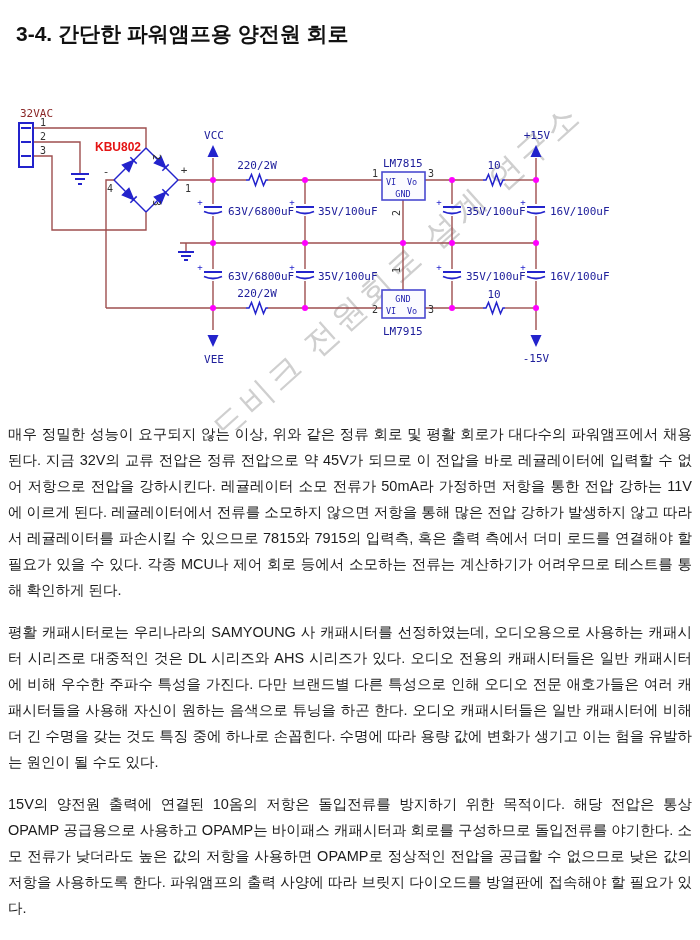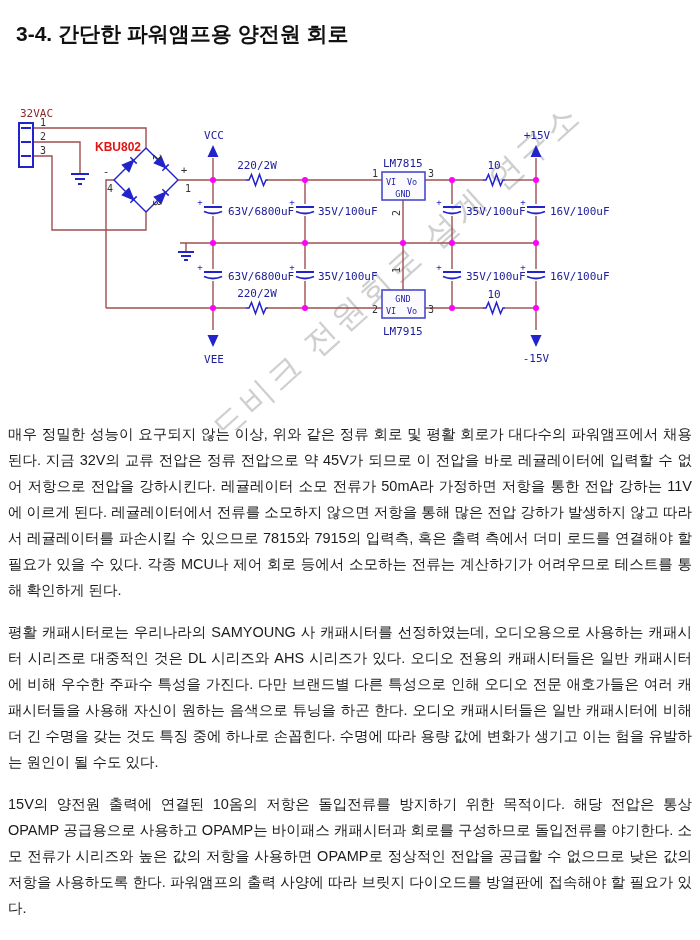--- a/index.html
+++ b/index.html
@@ -223,14 +223,14 @@
     <circle cx="213" cy="308" r="3"></circle>
       <circle cx="305" cy="308" r="3"></circle>
       <circle cx="452" cy="308" r="3"></circle>
       <circle cx="536" cy="308" r="3"></circle>
   </g>
 </svg>
 
 <div class="doc">
   <p>매우 정밀한 성능이 요구되지 않는 이상, 위와 같은 정류 회로 및 평활 회로가 대다수의 파워앰프에서 채용된다. 지금 32V의 교류 전압은 정류 전압으로 약 45V가 되므로 이 전압을 바로 레귤레이터에 입력할 수 없어 저항으로 전압을 강하시킨다. 레귤레이터 소모 전류가 50mA라 가정하면 저항을 통한 전압 강하는 11V에 이르게 된다. 레귤레이터에서 전류를 소모하지 않으면 저항을 통해 많은 전압 강하가 발생하지 않고 따라서 레귤레이터를 파손시킬 수 있으므로 7815와 7915의 입력측, 혹은 출력 측에서 더미 로드를 연결해야 할 필요가 있을 수 있다. 각종 MCU나 제어 회로 등에서 소모하는 전류는 계산하기가 어려우므로 테스트를 통해 확인하게 된다.</p>
   <p>평활 캐패시터로는 우리나라의 SAMYOUNG 사 캐패시터를 선정하였는데, 오디오용으로 사용하는 캐패시터 시리즈로 대중적인 것은 DL 시리즈와 AHS 시리즈가 있다. 오디오 전용의 캐패시터들은 일반 캐패시터에 비해 우수한 주파수 특성을 가진다. 다만 브랜드별 다른 특성으로 인해 오디오 전문 애호가들은 여러 캐패시터들을 사용해 자신이 원하는 음색으로 튜닝을 하곤 한다. 오디오 캐패시터들은 일반 캐패시터에 비해 더 긴 수명을 갖는 것도 특징 중에 하나로 손꼽힌다. 수명에 따라 용량 값에 변화가 생기고 이는 험을 유발하는 원인이 될 수도 있다.</p>
-  <p>15V의 양전원 출력에 연결된 10옴의 저항은 돌입전류를 방지하기 위한 목적이다. 해당 전압은 통상 OPAMP 공급용으로 사용하고 OPAMP는 바이패스 캐패시터과 회로를 구성하므로 돌입전류를 야기한다. 소모 전류가 시리즈와 높은 값의 저항을 사용하면 OPAMP로 정상적인 전압을 공급할 수 없으므로 낮은 값의 저항을 사용하도록 한다. 파워앰프의 출력 사양에 따라 브릿지 다이오드를 방열판에 접속해야 할 필요가 있다.</p>
+  <p>15V의 양전원 출력에 연결된 10옴의 저항은 돌입전류를 방지하기 위한 목적이다. 해당 전압은 통상 OPAMP 공급용으로 사용하고 OPAMP는 바이패스 캐패시터과 회로를 구성하므로 돌입전류를 야기한다. 소모 전류가 낮더라도 높은 값의 저항을 사용하면 OPAMP로 정상적인 전압을 공급할 수 없으므로 낮은 값의 저항을 사용하도록 한다. 파워앰프의 출력 사양에 따라 브릿지 다이오드를 방열판에 접속해야 할 필요가 있다.</p>
 </div>
 
 </body></html>

